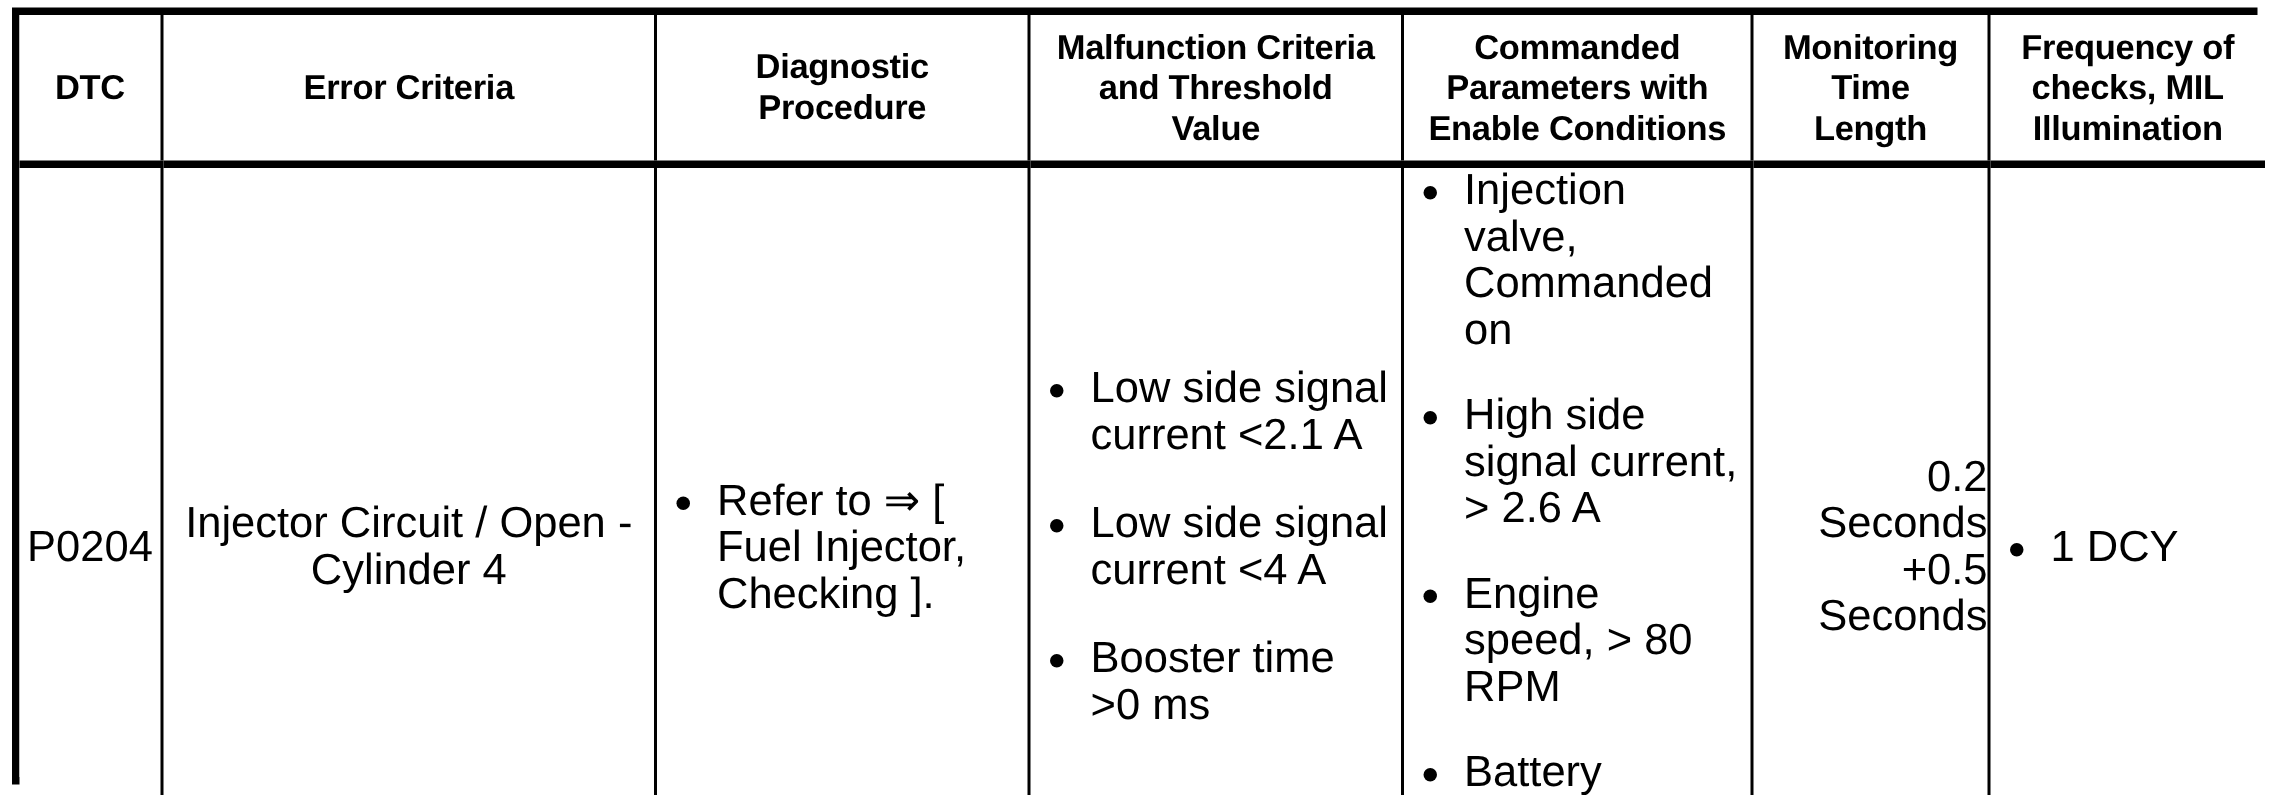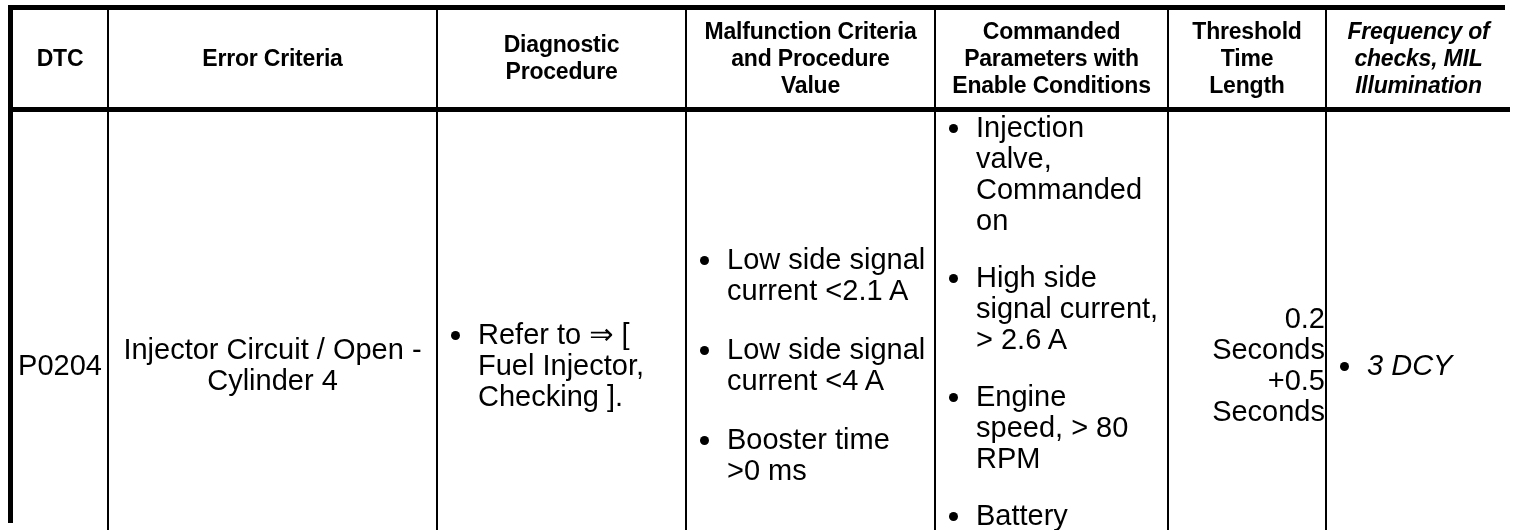--- a/index.html
+++ b/index.html
@@ -35,21 +35,21 @@
 
   table.dtc-table td,
   table.dtc-table th {
     border-left: 2px solid #000000;
     border-right: 2px solid #000000;
     padding: 0;
     vertical-align: middle;
     background: #ffffff;
   }
   table.dtc-table tr > :first-child { border-left: 0; }
-  table.dtc-table tr > :last-child  { border-right: 0; font-style: italic; }
+  table.dtc-table tr > :last-child  { border-right: 0; }
 
   
   thead tr { height: 99px; }
   thead th {
     border-bottom: 5px solid #000000;
     text-align: center;
     vertical-align: middle;
     font-weight: bold;
     font-size: 23px;
     line-height: 27px;
@@ -129,30 +129,30 @@
         </th>
         <th>
           <span class="nowrapish">Error Criteria</span>
         </th>
         <th>
           <span class="nowrapish">Diagnostic
 Procedure</span>
         </th>
         <th>
           <span class="nowrapish">Malfunction Criteria
-and Procedure
+and Threshold
 Value</span>
         </th>
         <th>
           <span class="nowrapish">Commanded
 Parameters with
 Enable Conditions</span>
         </th>
         <th>
-          <span class="nowrapish">Threshold
+          <span class="nowrapish">Monitoring
 Time
 Length</span>
         </th>
         <th>
           <span class="nowrapish">Frequency of
 checks, MIL
 Illumination</span>
         </th>
       </tr>
     </thead>
@@ -199,20 +199,20 @@
               <span>Battery voltage, 8-11.9 V</span>
             </li>
           </ul>
         </td>
         <td class="cell-pad c-mon">
           <span>0.2 Seconds +0.5 Seconds</span>
         </td>
         <td>
           <ul class="blist single">
             <li>
-              <span>3 DCY</span>
+              <span>1 DCY</span>
             </li>
           </ul>
         </td>
       </tr>
     </tbody>
   </table>
 </div>
 
 </body></html>

